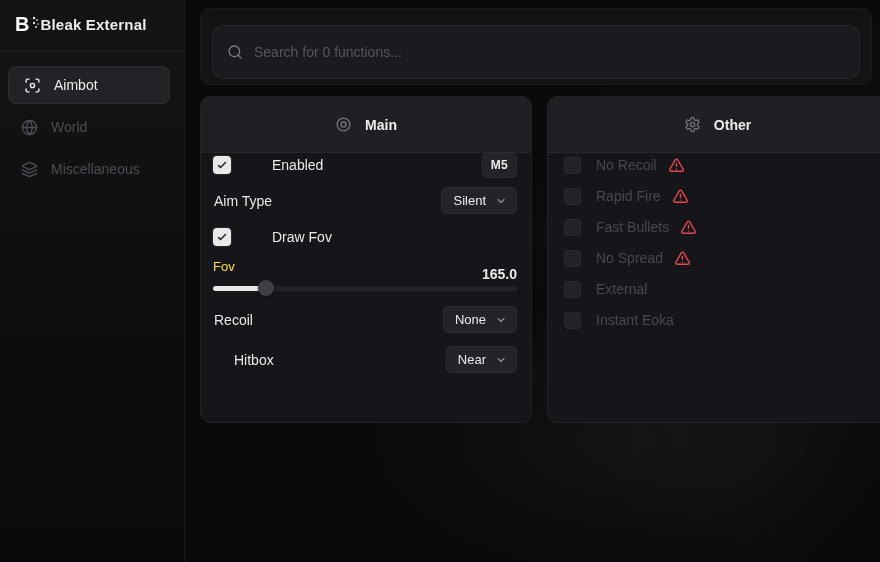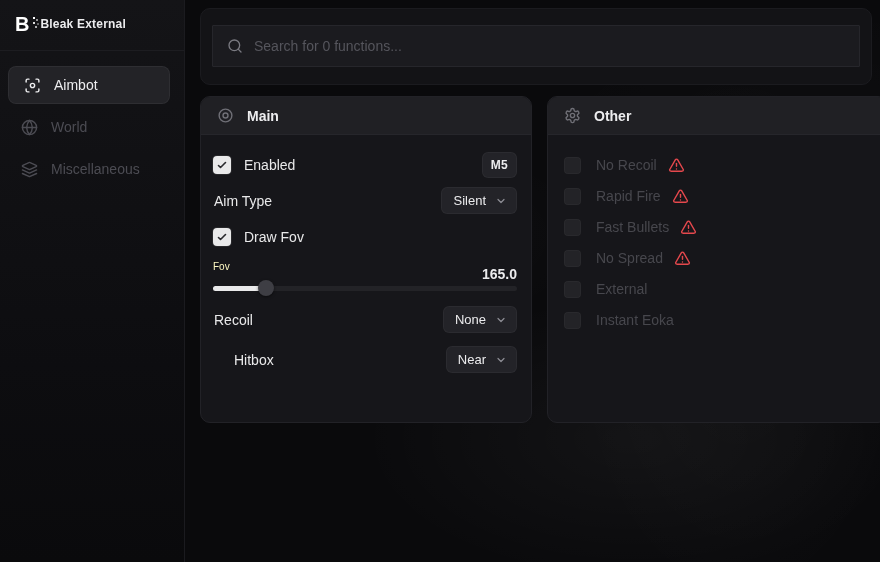--- a/index.html
+++ b/index.html
@@ -26,68 +26,68 @@
     background:linear-gradient(180deg,#141417 0%,#111114 28%,#0d0d10 65%,#0a0a0c 100%);
     border-right:1px solid #1b1b1f;
   }
   .brand { position:absolute; left:15px; top:11px; height:26px; display:flex; align-items:center; gap:11px; }
   .brand-logo { color:#ffffff; font-weight:700; font-size:20px; line-height:1; position:relative; }
   .brand-logo::after {
     content:""; position:absolute; right:-6px; top:3px; width:2px; height:2px; background:#fff;
     box-shadow:0 5px 0 rgba(255,255,255,.85), 3px 2px 0 rgba(255,255,255,.55),
                2px 9px 0 rgba(255,255,255,.65), 4px 6px 0 rgba(255,255,255,.35);
   }
-  .brand-title { color:#ececee; font-size:12px; font-weight:700; letter-spacing:.2px; }
+  .brand-title { color:#ececee; font-size:15px; font-weight:700; letter-spacing:.2px; }
   .sidebar-divider { position:absolute; left:0; top:50px; width:100%; height:1px; background:#1d1d21; }
   .nav { position:absolute; left:8px; top:66px; width:162px; }
   .nav-item {
     height:38px; margin-bottom:4px; border-radius:8px; cursor:pointer;
     display:flex; align-items:center; gap:13px; padding:0 13px;
     color:#4c4c53; font-size:14px; font-weight:500;
   }
   .nav-item.active {
     background:#232327; color:#ededef;
     box-shadow:inset 0 0 0 1px rgba(255,255,255,0.05);
     padding-left:16px;
   }
   .nav-item svg { flex:0 0 auto; }
 
   
   .topbar {
     position:absolute; left:200px; top:8px; width:672px; height:77px; z-index:2;
     background:#131316; border:1px solid #1b1b1f; border-radius:10px;
   }
   .search {
-    position:absolute; left:11px; top:16px; width:648px; height:42px;
-    background:#1b1b1f; border:1px solid #26262b; border-radius:1px;
+    position:absolute; left:11px; top:16px; width:648px; height:54px;
+    background:#1b1b1f; border:1px solid #26262b; border-radius:12px;
     display:flex; align-items:center; gap:11px; padding:0 14px;
   }
   .search svg { color:#7a7a81; flex:0 0 auto; }
   .search input {
     flex:1; background:transparent; border:none; outline:none;
     color:#cfcfd3; font-size:14px; font-family:"Liberation Sans", sans-serif;
   }
   .search input::placeholder { color:#55555c; }
 
   
   .panel {
     position:absolute; top:96px; height:327px; z-index:2;
     background:#16161a; border:1px solid #222227; border-radius:10px;
   }
   .panel-main  { left:200px; width:332px; }
   .panel-other { left:547px; width:341px; }
   .panel-header {
-    height:38px; background:#202024; border-radius:9px 9px 0 0; border-bottom:1px solid #26262b;
+    height:56px; background:#202024; border-radius:9px 9px 0 0; border-bottom:1px solid #26262b;
     display:flex; align-items:center; gap:13px; padding:0 16px;
-    color:#ededef; font-size:14px; font-weight:700;
+    color:#ededef; font-size:14px; font-weight:700;justify-content:center;
   }
   .panel-header svg { color:#6f6f76; }
 
   
-  .m-row { position:absolute; left:12px; right:14px; display:flex; align-items:center; }
+  .m-row { position:absolute; left:12px; right:14px; display:flex; align-items:center;gap:28px; }
   .row-enabled { top:55px;  height:26px; }
   .row-aimtype { top:90px;  height:27px; }
   .row-drawfov { top:127px; height:26px; }
   .row-fov     { top:160px; height:18px; }
   .row-ignore  { top:209px; height:27px; }
   .row-hitbox  { top:249px; height:27px;margin-left:20px; }
   .spacer { flex:1; }
 
   .chk {
     width:18px; height:18px; border-radius:4px; background:#e9e9ea;
@@ -105,21 +105,21 @@
     box-shadow:inset 0 0 0 1px rgba(255,255,255,0.04);
   }
   .dropdown {
     height:27px; padding:0 10px 0 12px; border-radius:6px; background:#232328;
     display:flex; align-items:center; gap:9px; cursor:pointer;
     color:#ececee; font-size:13px; font-weight:500;
     box-shadow:inset 0 0 0 1px rgba(255,255,255,0.04);
   }
   .dropdown svg { color:#8e8e95; }
 
-  .fov-label { color:#fef9c3; font-size:10px; font-weight:500; }
+  .fov-label { color:#fde047; font-size:13px; font-weight:500; }
   .fov-value { color:#ececee; font-size:14px; font-weight:700;margin-top:16px; }
 
   .slider { position:absolute; left:12px; right:14px; top:186px; height:10px; cursor:pointer; }
   .slider-track { position:absolute; left:0; right:0; top:2.5px; height:5px; border-radius:3px; background:#232327; }
   .slider-fill  { height:100%; border-radius:3px; background:#e9e9ea; }
   .slider-thumb {
     position:absolute; top:-3.5px; width:16px; height:16px; border-radius:50%;
     background:#3e3e44; transform:translateX(-50%);
     box-shadow:0 1px 3px rgba(0,0,0,.5);
   }

